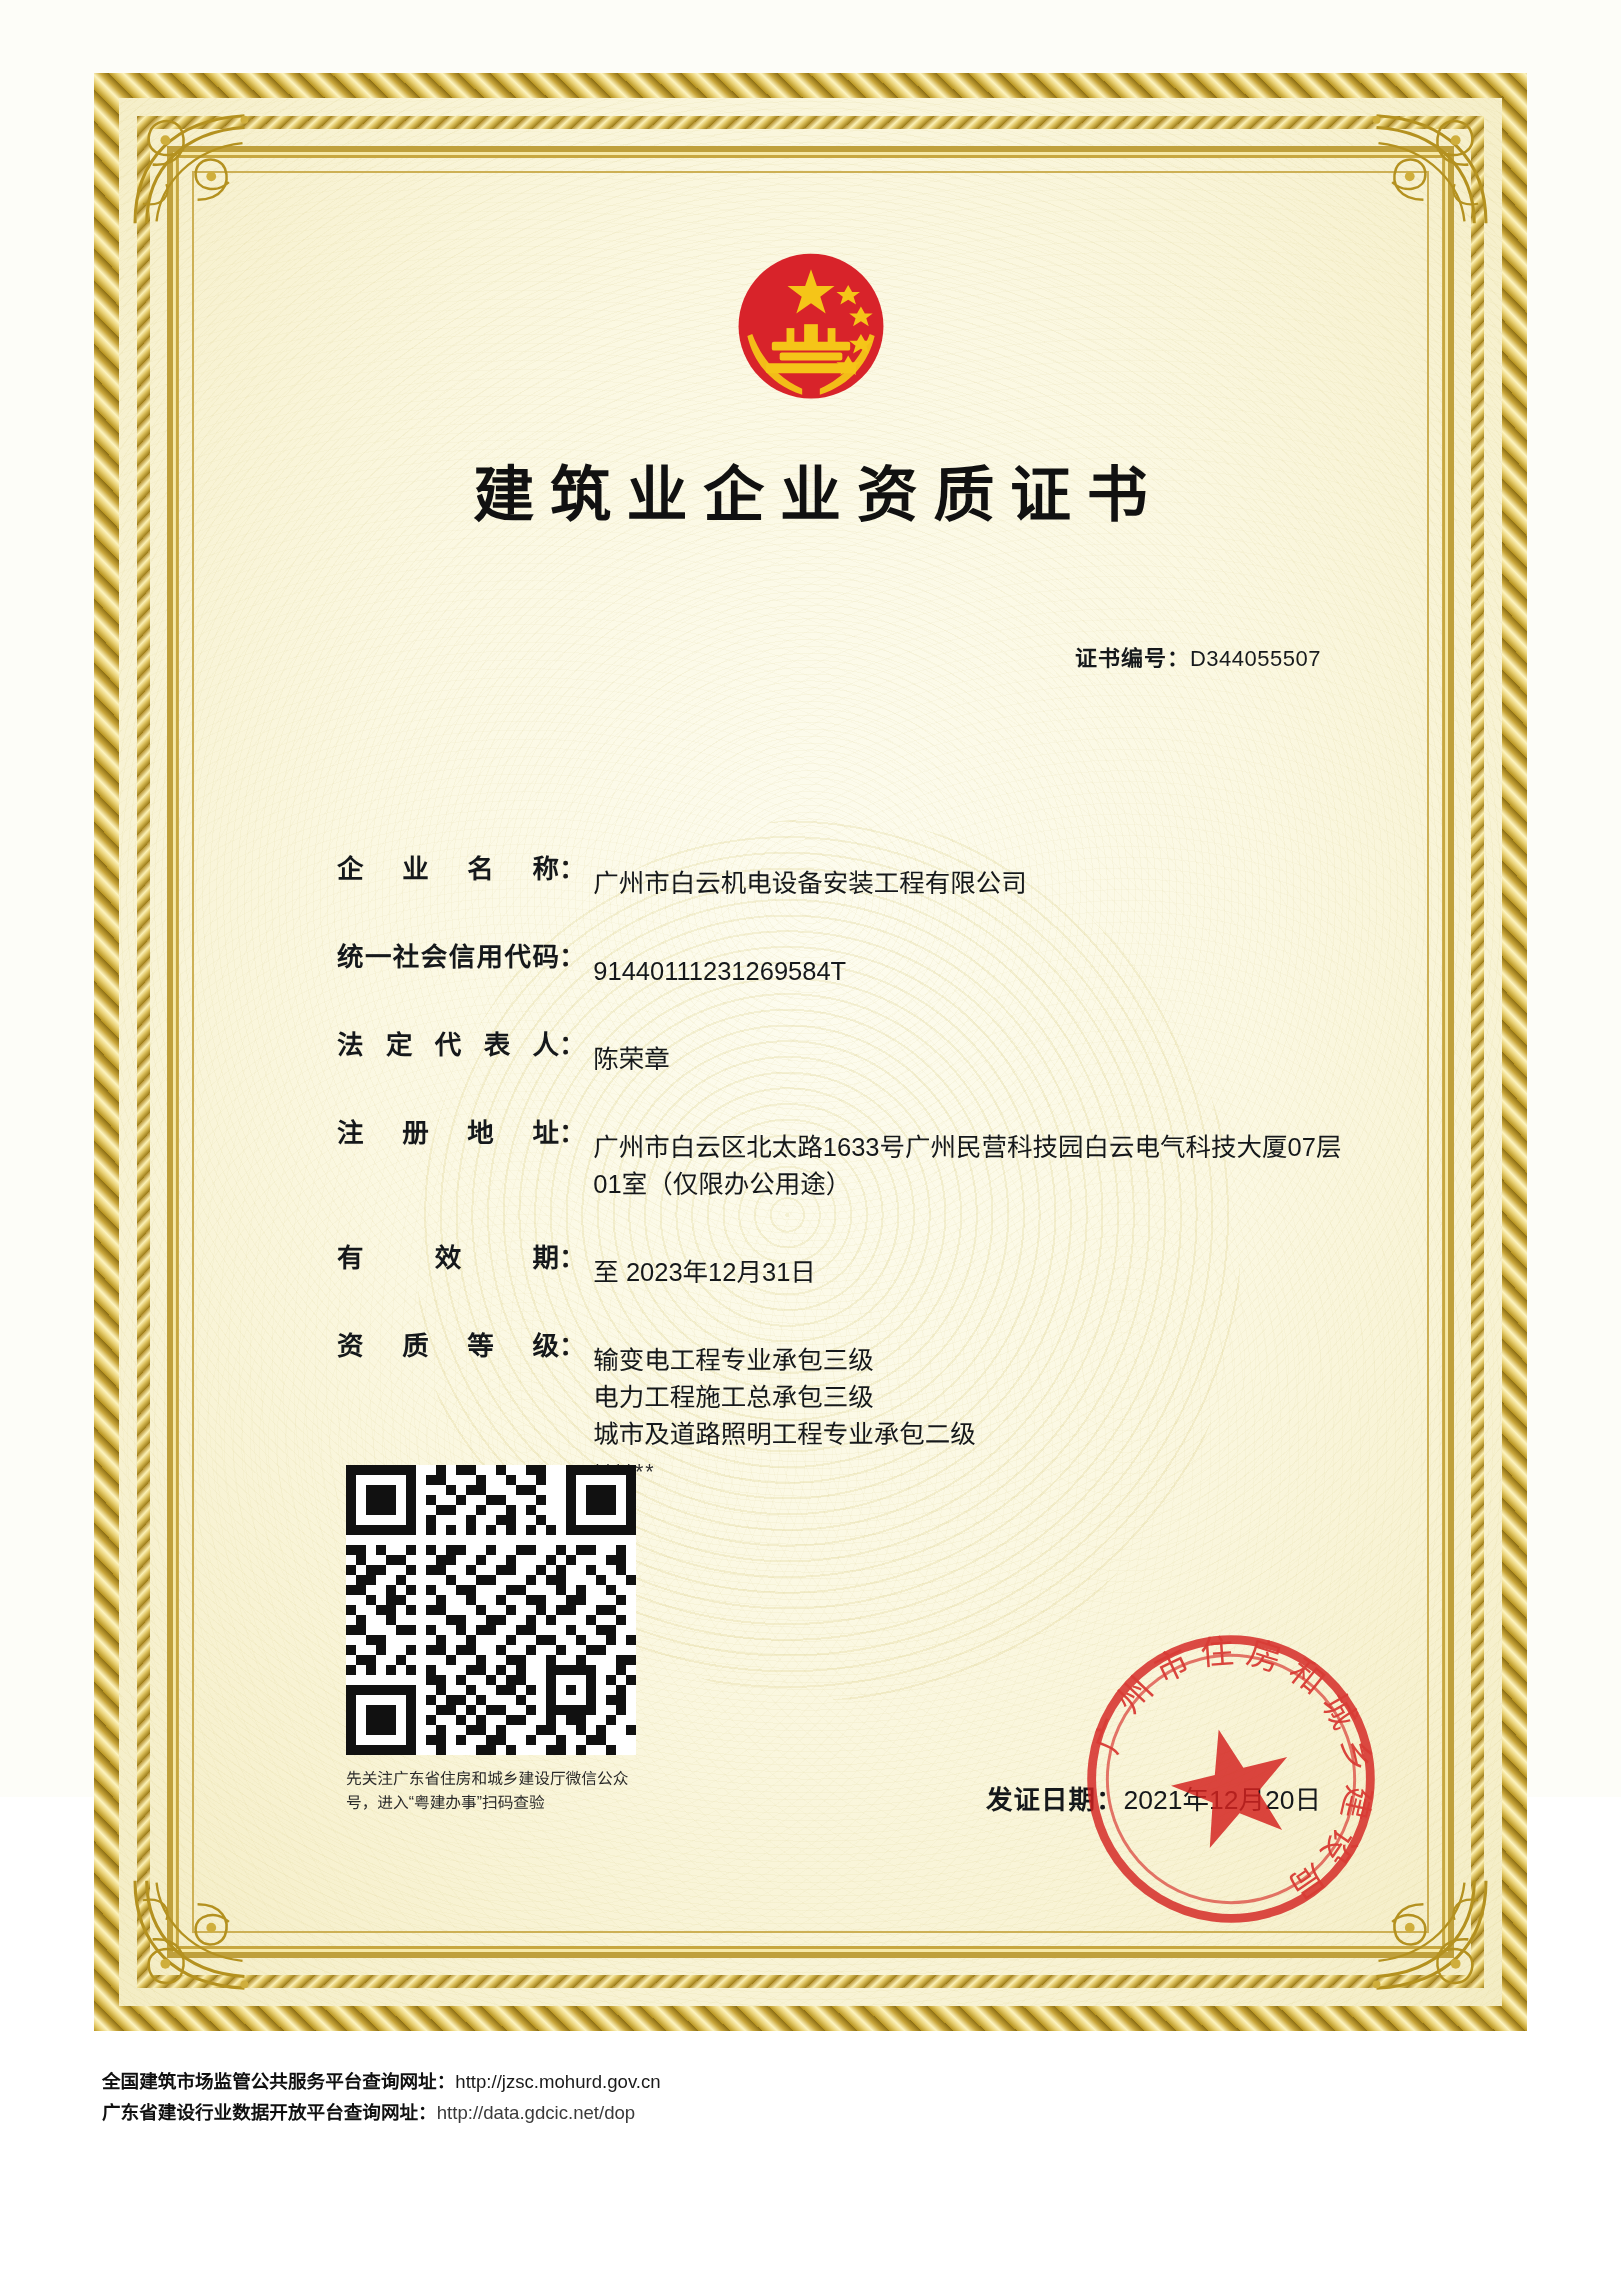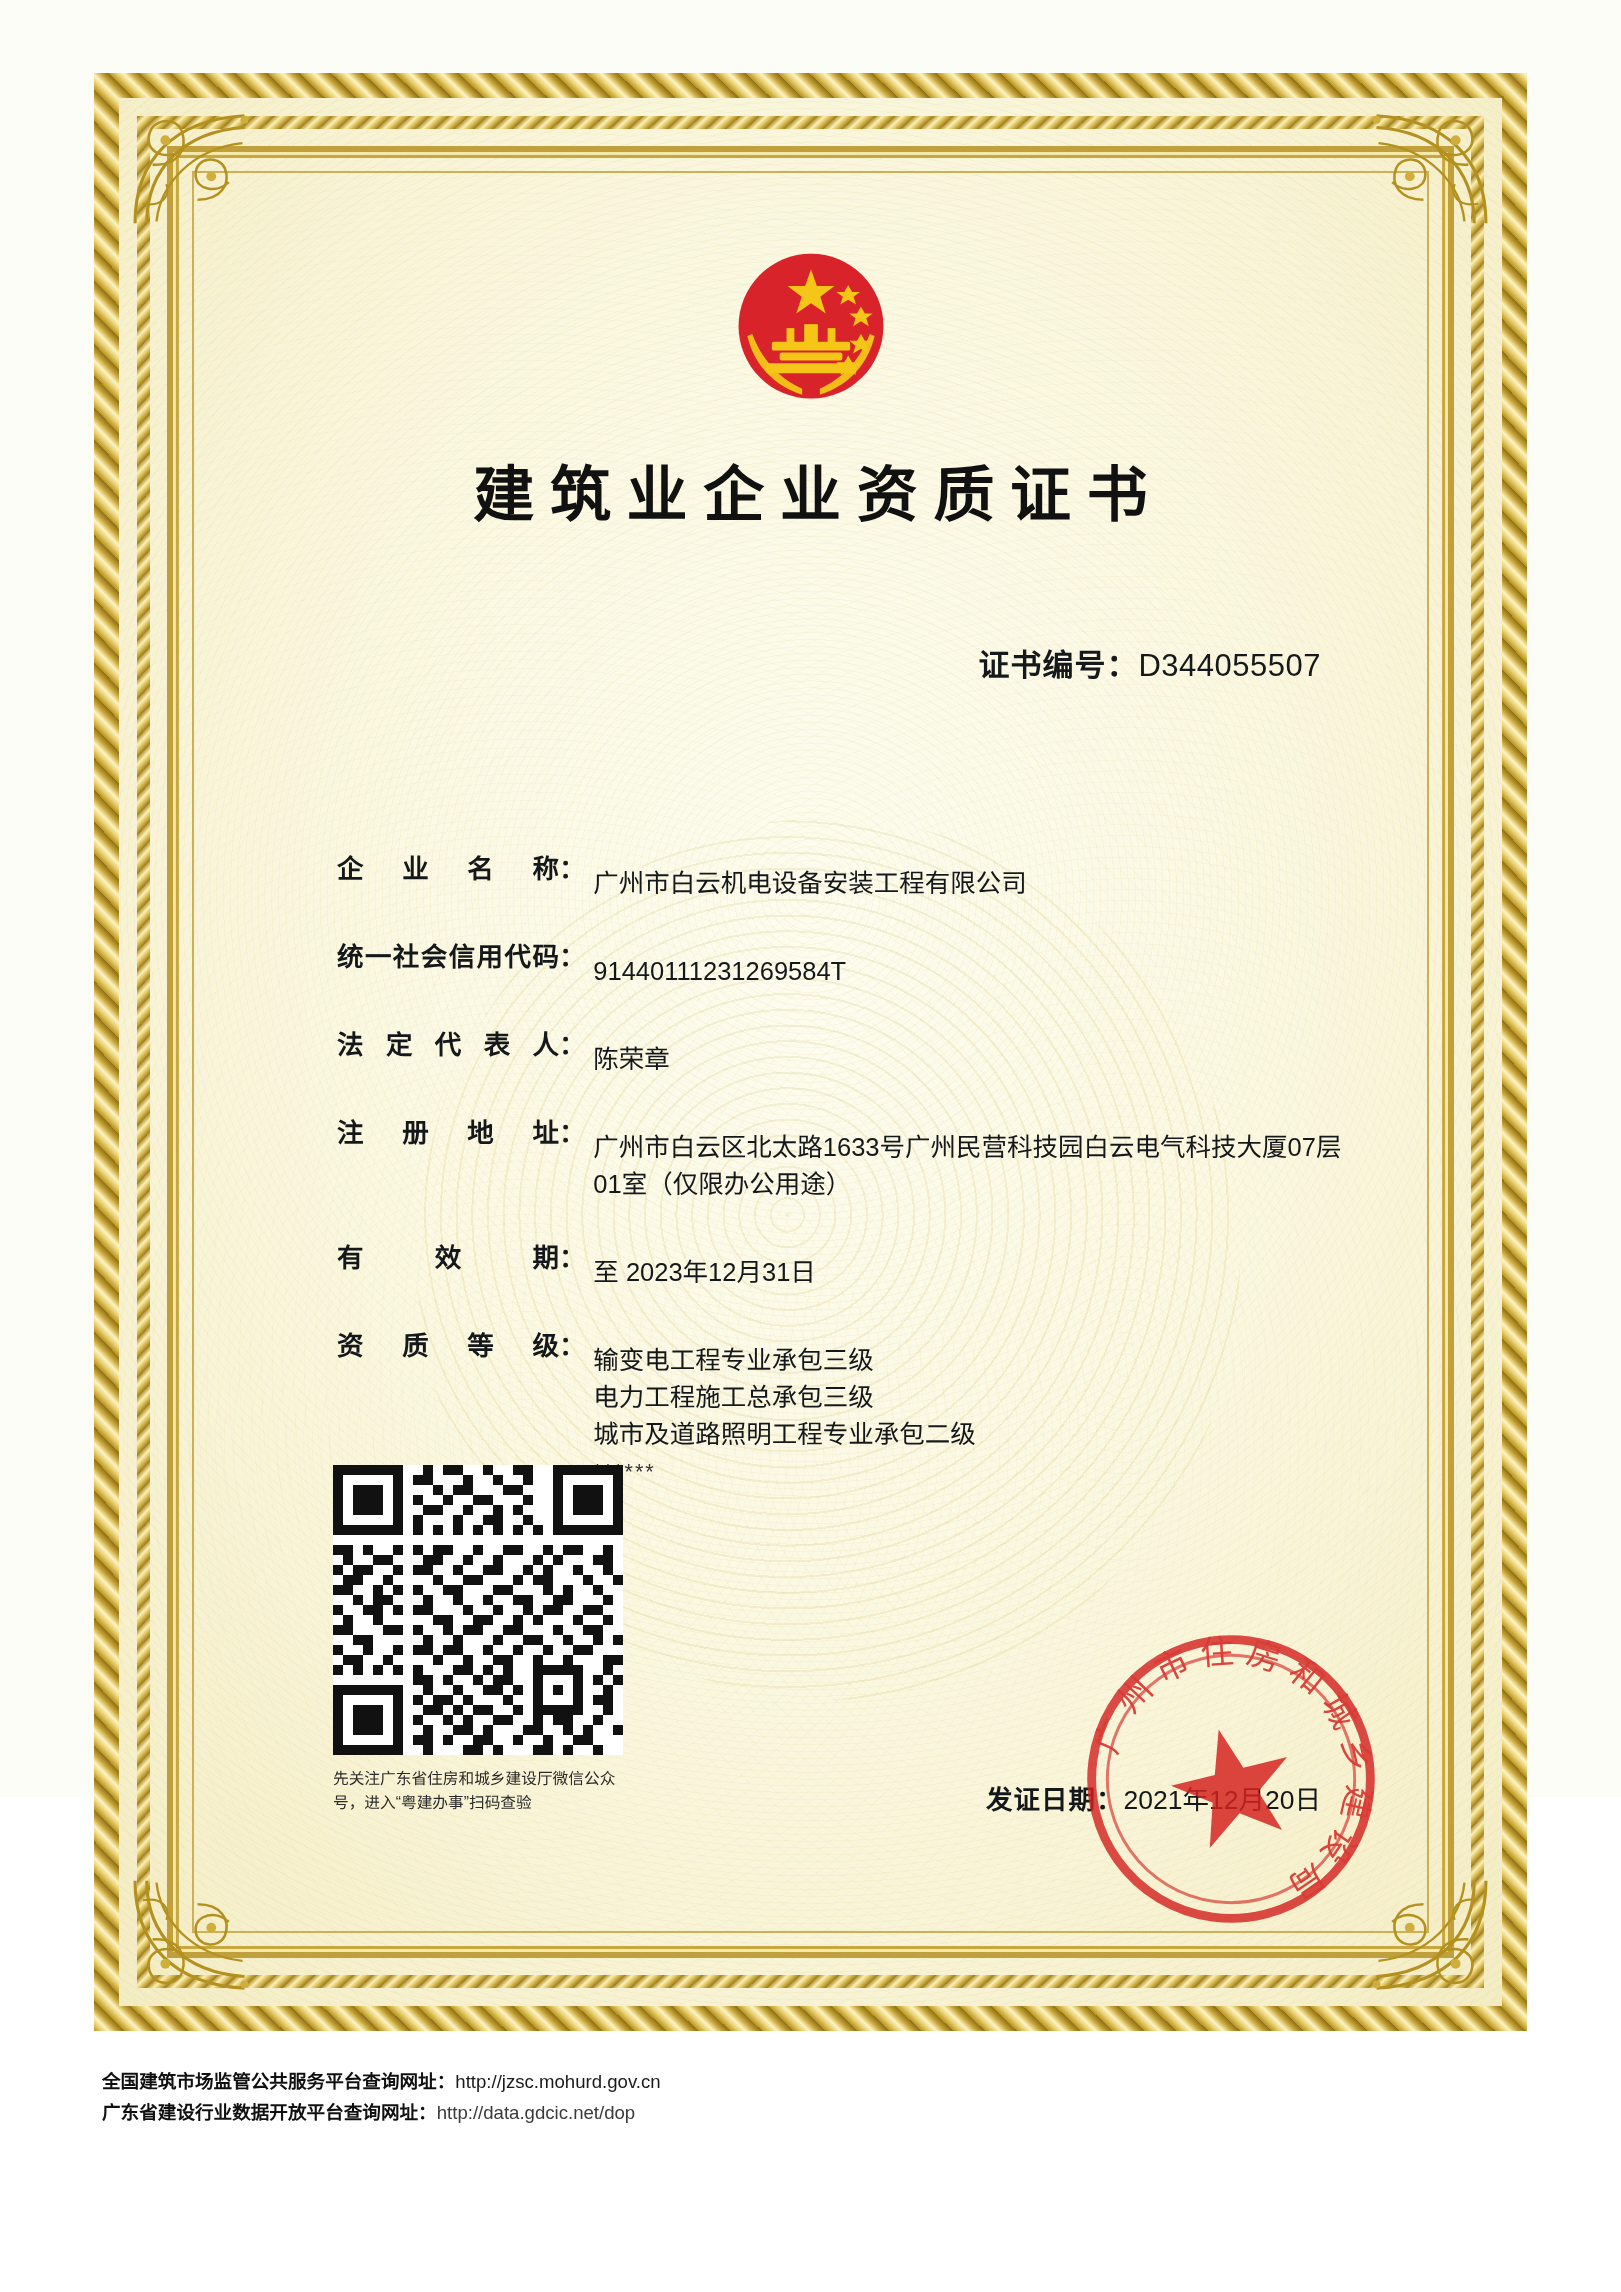--- a/index.html
+++ b/index.html
@@ -123,21 +123,21 @@
     letter-spacing: 15.7px;
     color: #111;
     text-indent: 15.7px;
   }
 
   
   .cert-no {
     position: absolute;
     right: 206px;
     top: 567px;
-    font-size: 31px;
+    font-size: 22px;
     color: #16191c;
     white-space: nowrap;
     margin-left: 24px;
   }
   .cert-no .lbl { font-weight: bold; letter-spacing: 1px; }
   .cert-no .val { letter-spacing: 0.5px; }
 
   
   .fields {
     position: absolute;
@@ -176,21 +176,21 @@
     padding-left: 7.8px;
     word-break: break-all;
     margin-top: 18px;
   }
   .field-value .line { display: block; }
   .field-value .stars { letter-spacing: 2px; font-size: 21.6px; color: #333; }
 
   
   .qr-block {
     position: absolute;
-    left: 239px;
+    left: 252px;
     top: 1392px;
     width: 294px;
   }
   .qr-code {
     width: 290px;
     height: 290px;
     image-rendering: pixelated;
   }
   .qr-caption {
     margin-top: 11.8px;

